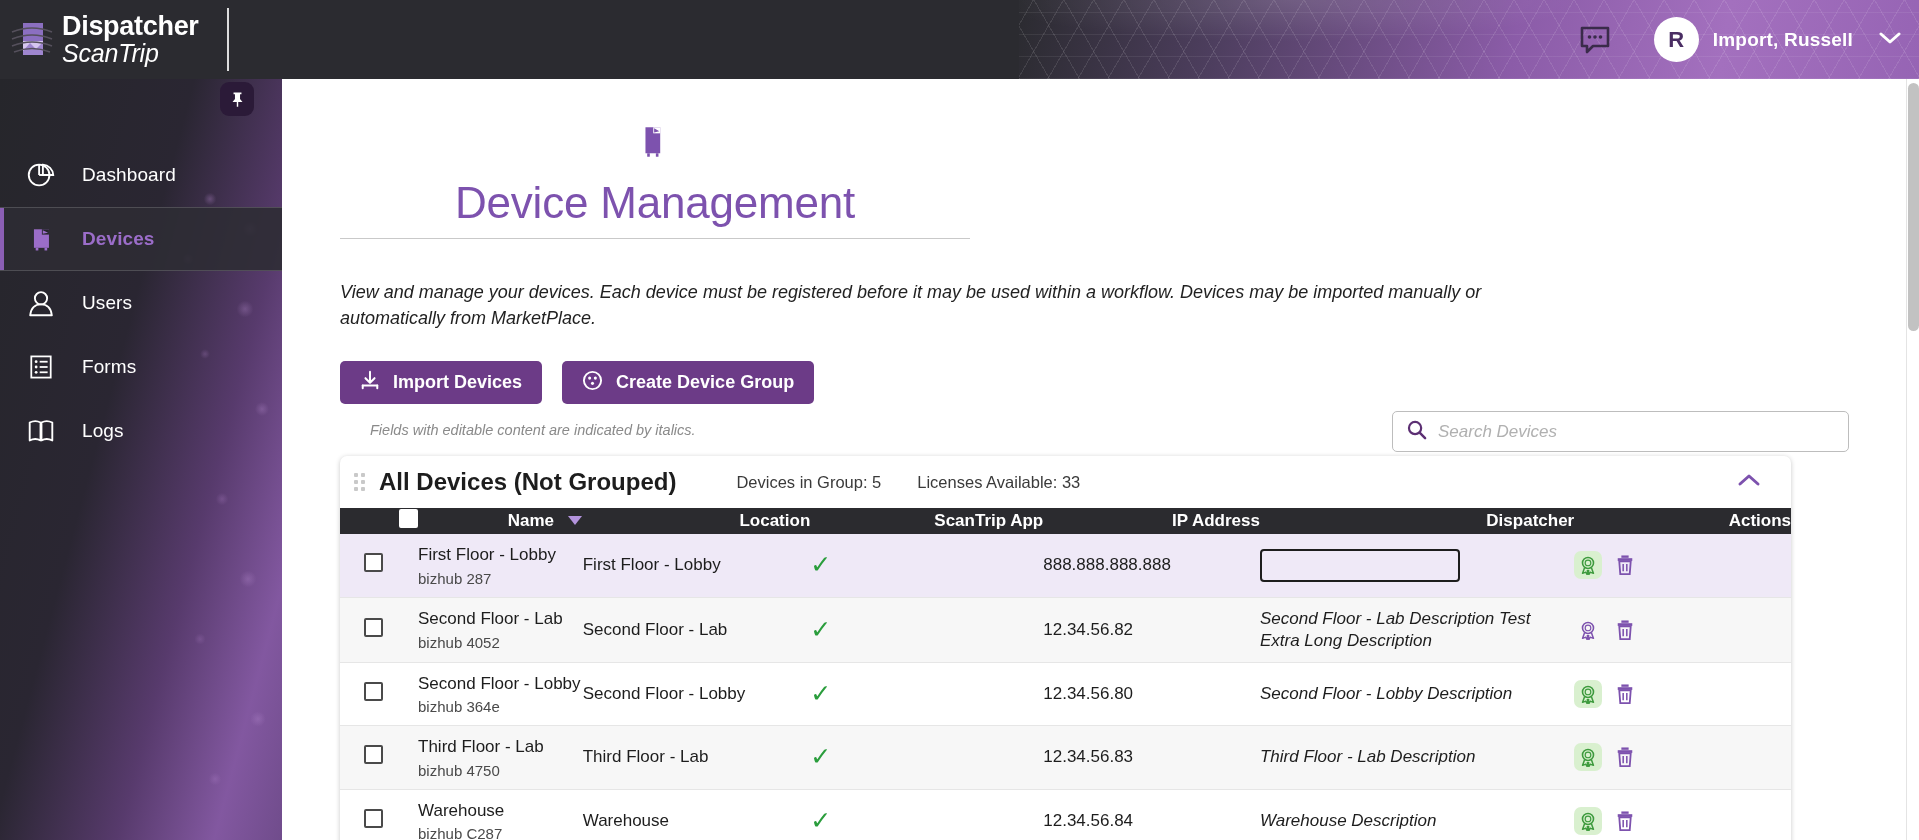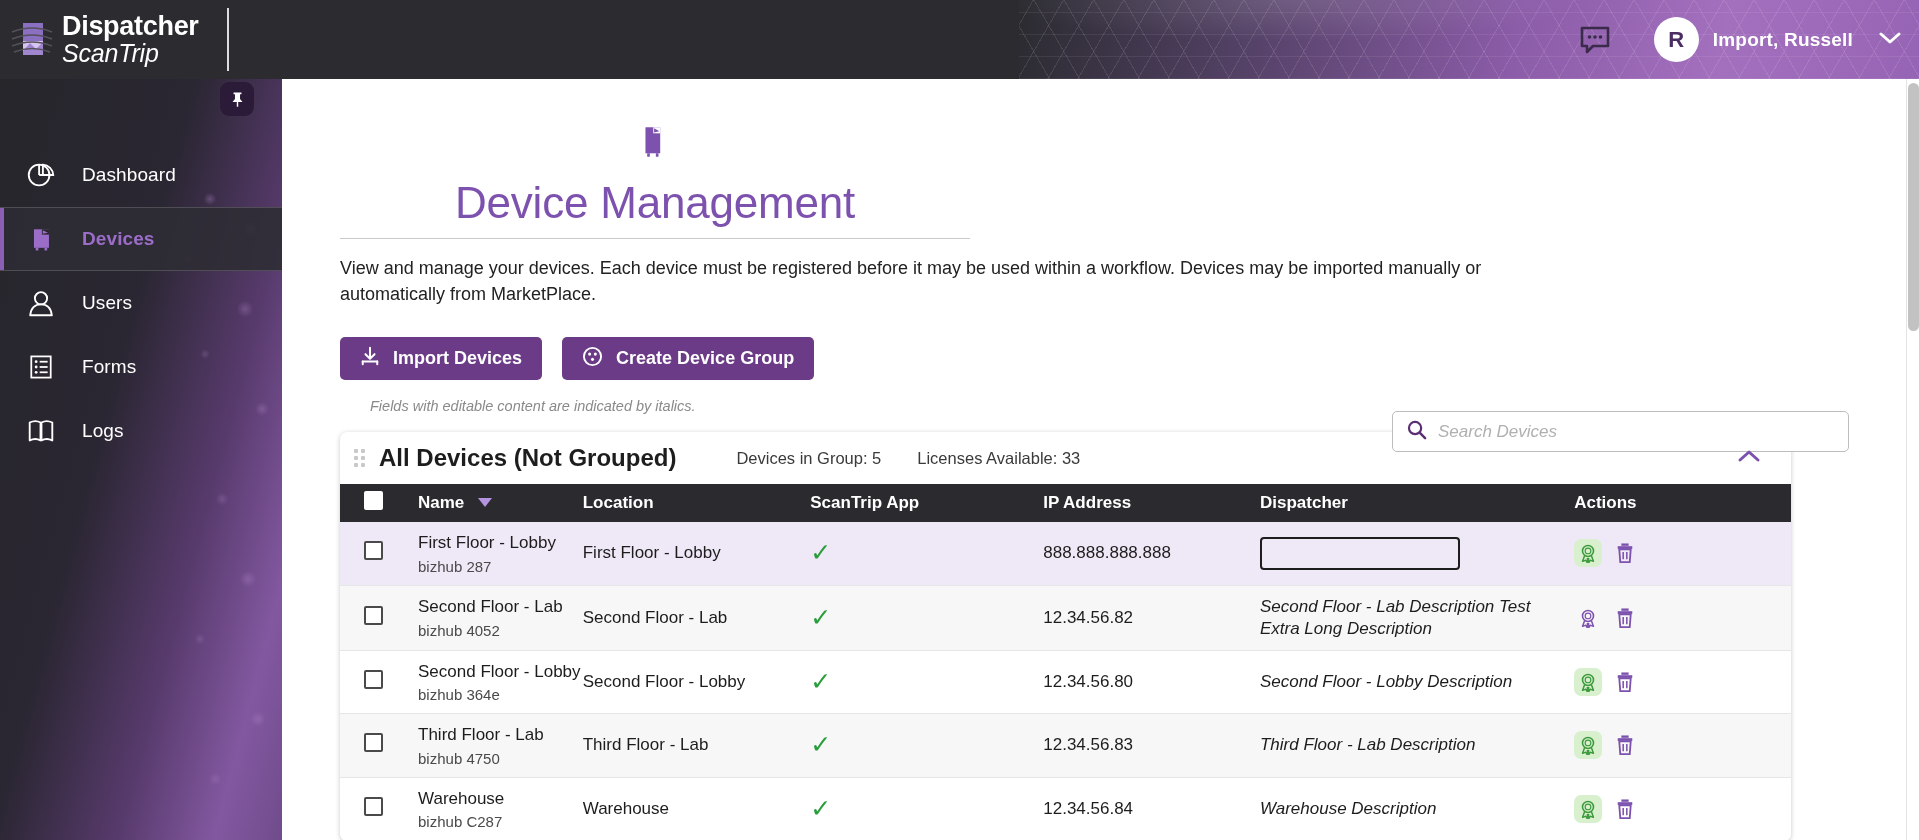--- a/index.html
+++ b/index.html
@@ -158,23 +158,23 @@
     width: 630px;
     padding-bottom: 10px;
     border-bottom: 1px solid #c9c9c9;
     display: flex; align-items: center; gap: 15px; flex-direction: column;
   }
   .page-title {
     font-size: 44px; color: #7d52ae; font-weight: 400; letter-spacing: -.2px;
   }
 
   .page-desc {
-    margin: 16px 0 0 58px;
+    margin: 40px 0 0 58px;
     width: 1148px;
-    font-size: 18px; color: #222; line-height: 1.45;
+    font-size: 18px; color: #222; line-height: 1.45; font-style: italic;
   }
 
   .btn-row { margin: 30px 0 0 58px; display: flex; gap: 20px; }
   .btn {
     height: 43px; padding: 0 20px;
     background: #6c3b87; color: #fff;
     border: none; border-radius: 5px;
     font-family: "Liberation Sans", sans-serif;
     font-size: 18px; font-weight: 700;
     display: flex; align-items: center; gap: 13px;
@@ -226,22 +226,22 @@
   .group-meta + .group-meta { margin-left: 36px; }
   .collapse-chev {
     position: absolute; right: 30px; top: 50%; transform: translateY(-50%);
     cursor: pointer;
   }
 
   
   table.devices { width: 1451px; border-collapse: collapse; table-layout: fixed; }
   table.devices thead th {
     background: #2b2b2f; color: #ffffff;
-    height: 38px; font-size: 17px; font-weight: 700;
-    text-align: left; padding: 0 0 0 0; vertical-align: middle;
+    height: 26px; font-size: 17px; font-weight: 700;
+    text-align: right; padding: 0 0 0 0; vertical-align: middle;
   }
   .c-check  { width: 72px;  padding-left: 24px !important; }
   .c-name   { width: 152px; }
   .c-loc    { width: 210px; }
   .c-app    { width: 215px; }
   .c-ip     { width: 200px; }
   .c-desc   { width: 290px; }
   .c-act    { width: 200px; }
 
   table.devices tbody td {

